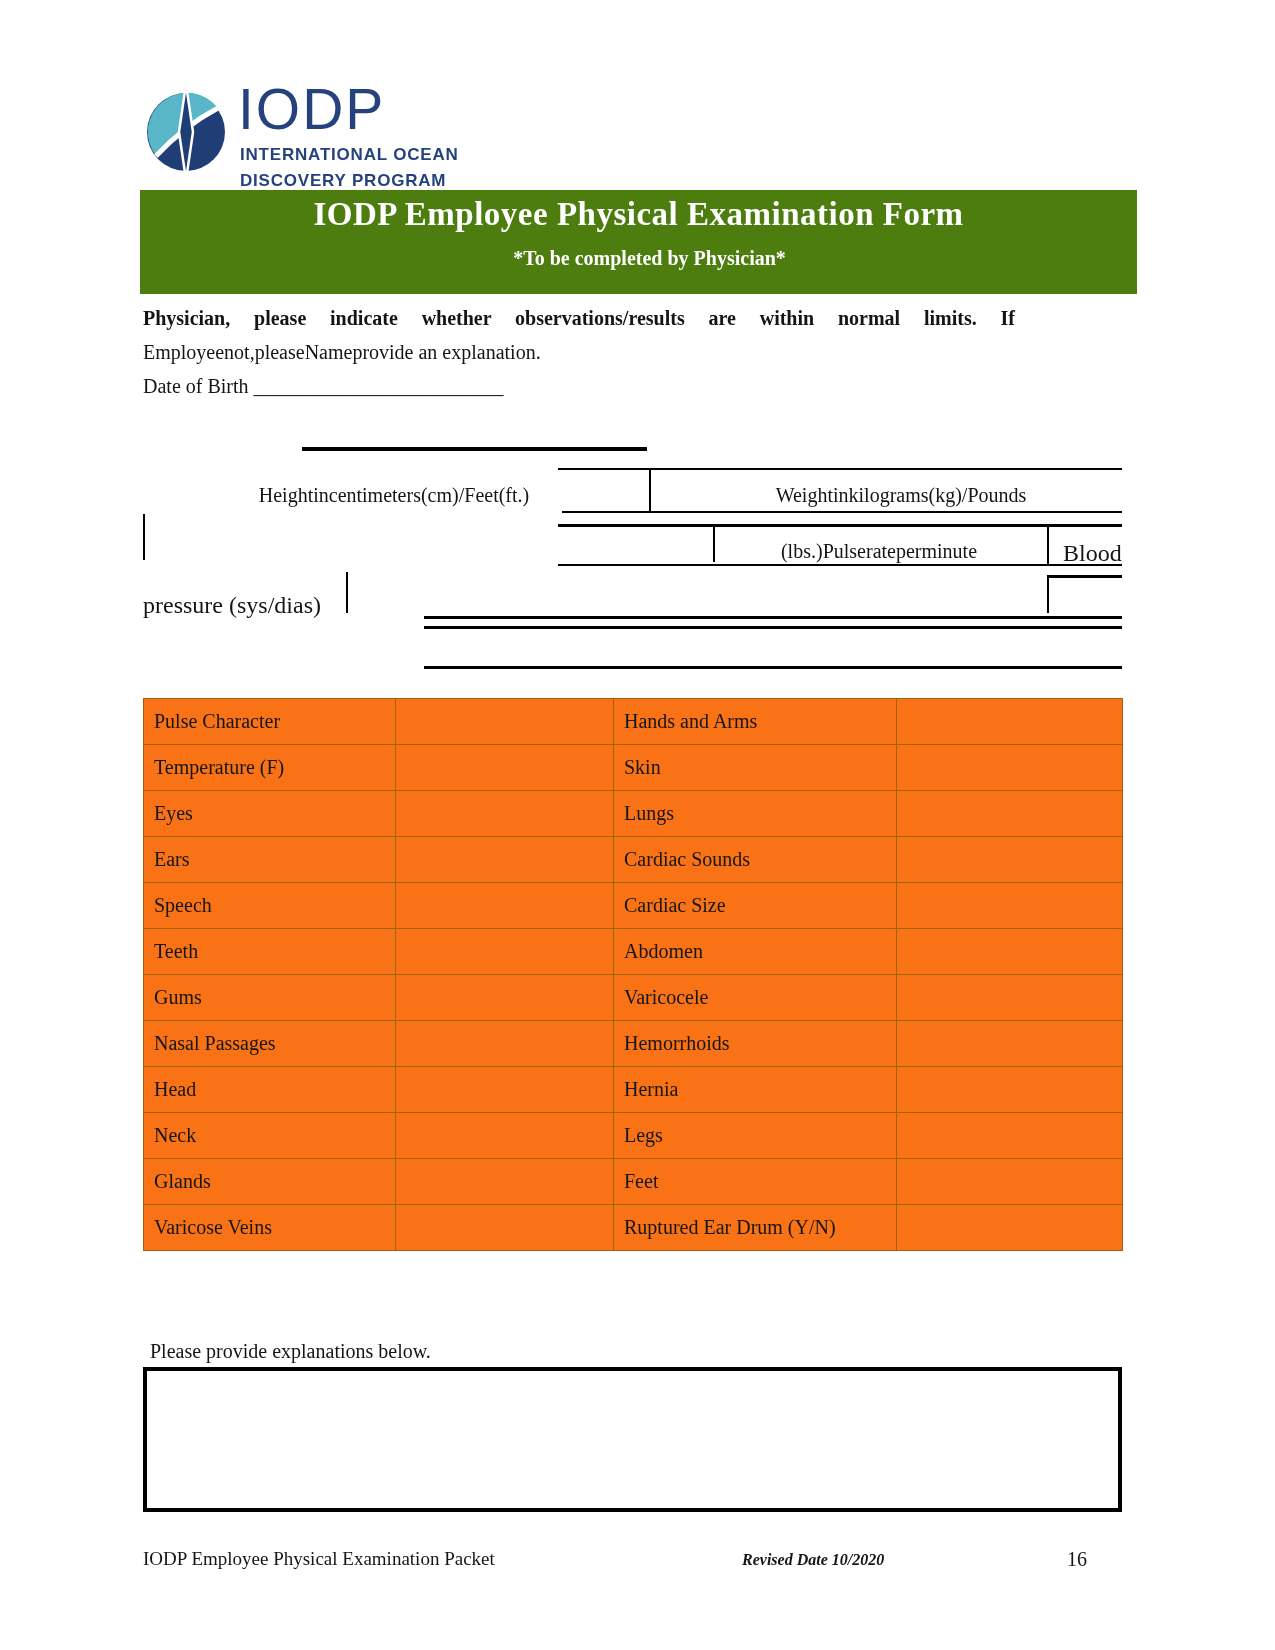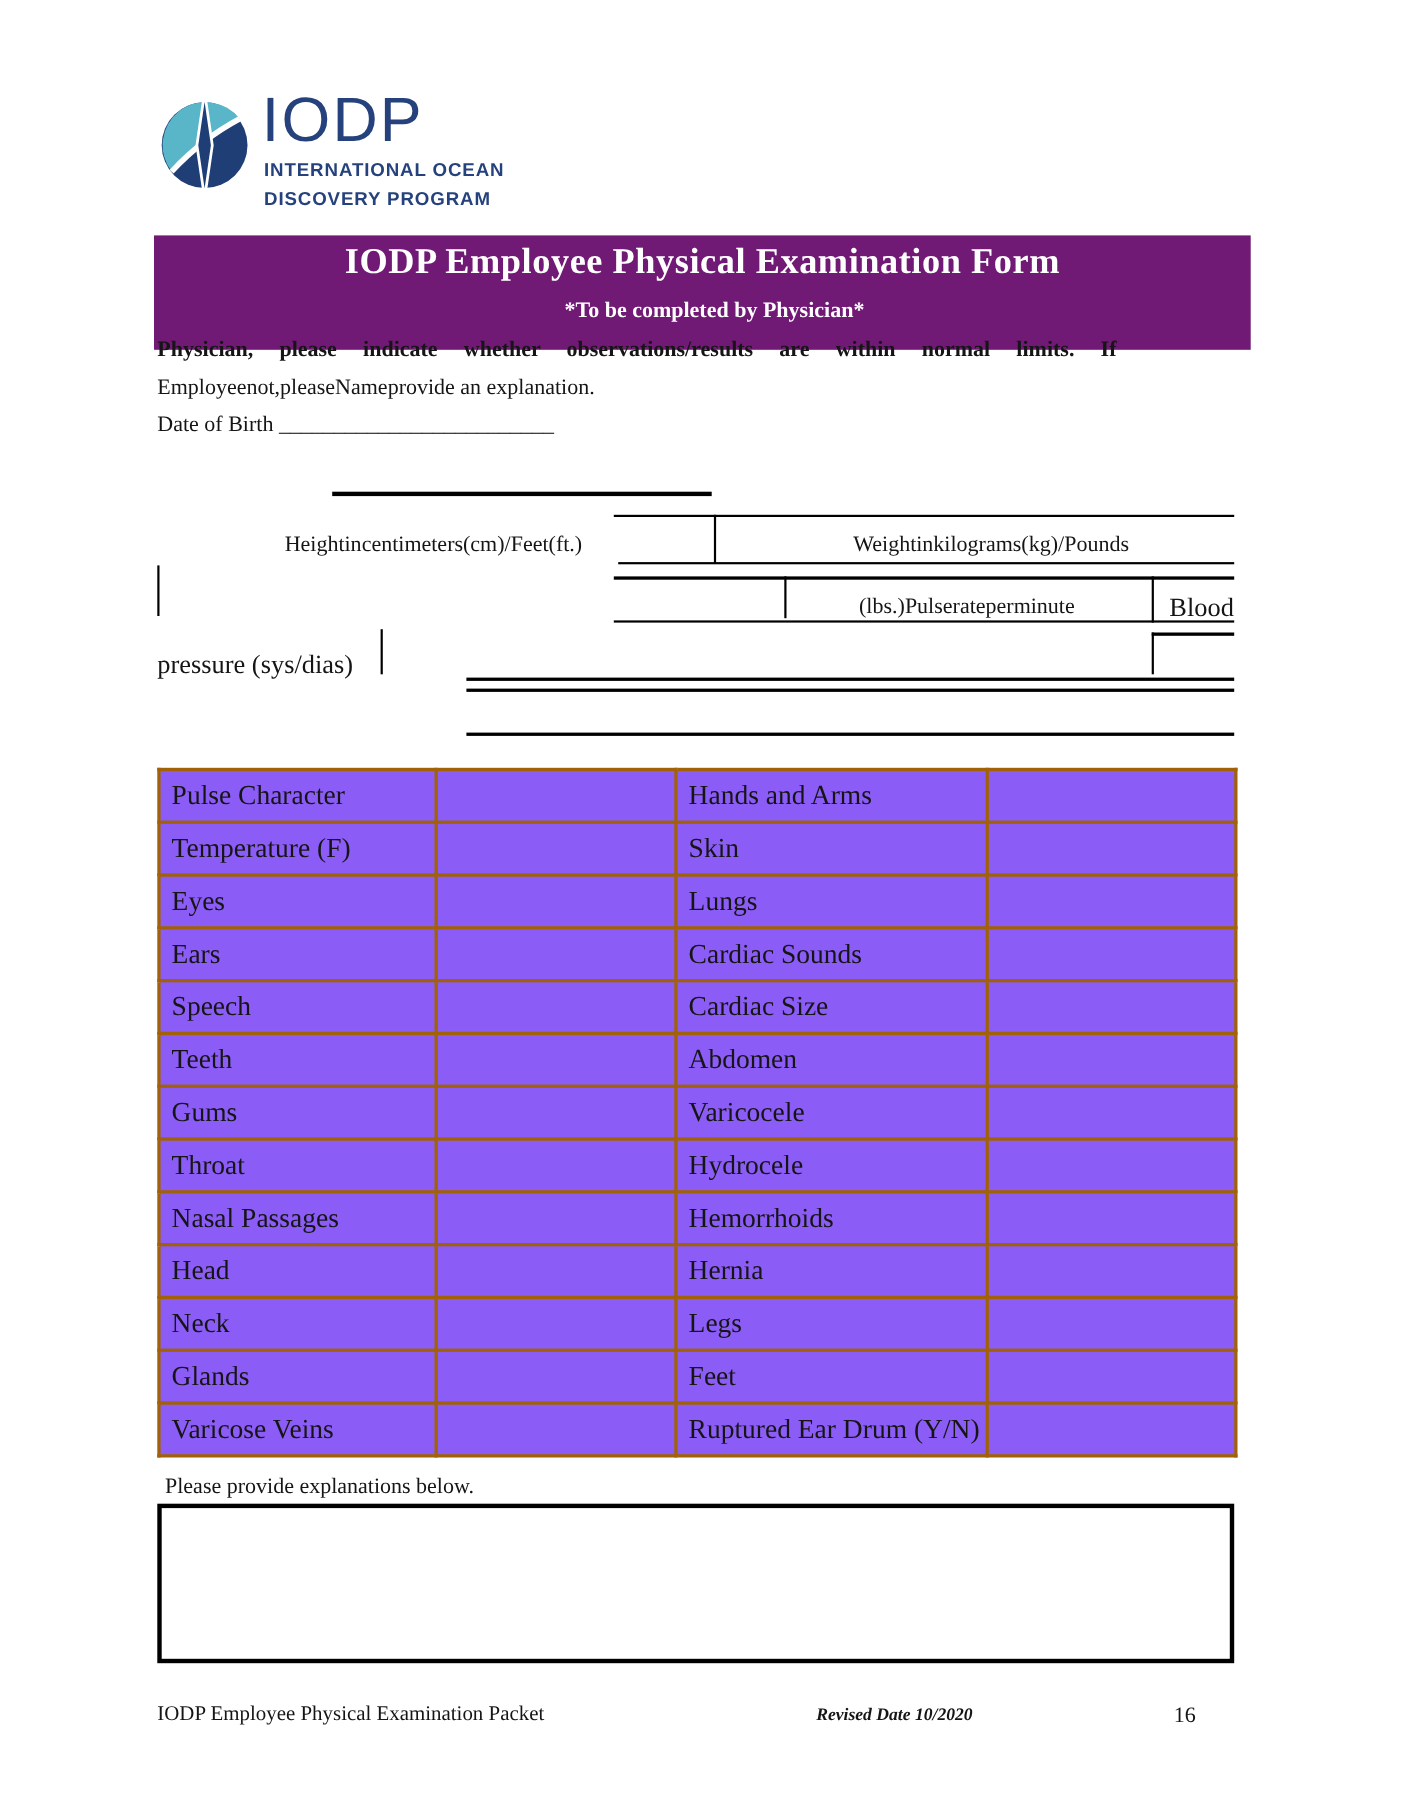--- a/index.html
+++ b/index.html
@@ -31,21 +31,21 @@
   #intro{position:absolute;left:143px;top:301px;width:880px;font-size:20px;line-height:34px;}
   #intro .l1{font-weight:bold;width:872px;text-align:justify;text-align-last:justify;}
   .b{font-weight:normal;}
   
   .hline,.vline{position:absolute;background:#000;}
   
   .jrow{position:absolute;display:flex;justify-content:center;font-size:20px;white-space:nowrap;}
   .plain{position:absolute;font-size:24px;white-space:nowrap;}
   
   #exam{position:absolute;left:143px;top:698px;border-collapse:collapse;table-layout:fixed;}
-  #exam td{border:3px solid #a16207;height:45px;font-size:25px;padding:0 0 0 10px;background:#8b5cf6;}
+  #exam td{border:1px solid #a16207;height:45px;font-size:20px;padding:0 0 0 10px;background:#f97316;}
   #exam td.blank{padding:0;}
   
   #expl-label{position:absolute;left:150px;top:1340px;font-size:20px;}
   #expl-box{position:absolute;left:143px;top:1367px;width:971px;height:137px;border:4px solid #000;background:#fff;}
   
   .footer-left{position:absolute;left:143px;top:1548px;font-size:19px;}
   .footer-center{position:absolute;left:742px;top:1551px;font-size:16px;font-style:italic;font-weight:bold;}
   .footer-page{position:absolute;left:1067px;top:1548px;width:56px;text-align:left;font-size:20px;}
 </style>
 </head>
@@ -60,21 +60,21 @@
       <path d="M 16 76 Q 44 46 78 28" stroke="#ffffff" stroke-width="5" fill="none"></path>
       <path d="M 46 4 L 53 52 L 46 100 L 39 52 Z" fill="#1f3e76" stroke="#ffffff" stroke-width="2.5"></path>
     </svg>
     <div class="logo-acronym">IODP</div>
     <div class="logo-caption">
       <div>INTERNATIONAL OCEAN</div>
       <div>DISCOVERY PROGRAM</div>
     </div>
   </div>
 
-  <div id="banner" style="background: #701a75; margin-top: 24px;">
+  <div id="banner" style="background: #4d7c0f;">
     <div class="title">IODP Employee Physical Examination Form</div>
     <div class="subtitle">*To be completed by Physician*</div>
   </div>
 
   <div id="intro">
     <div class="l1">Physician, please indicate whether observations/results are within normal limits. If</div>
     <div class="l2"><span>Employee</span><span class="b">not,please</span><span>Name</span><span class="b">provide an explanation.</span></div>
     <div class="l3"><span>Date of Birth </span><span>_________________________</span></div>
   </div>
 
@@ -171,26 +171,20 @@
           <td>Abdomen</td>
           <td class="blank"></td>
         </tr>
         <tr>
           <td>Gums</td>
           <td class="blank"></td>
           <td>Varicocele</td>
           <td class="blank"></td>
         </tr>
         <tr>
-          <td>Throat</td>
-          <td class="blank"></td>
-          <td>Hydrocele</td>
-          <td class="blank"></td>
-        </tr>
-        <tr>
           <td>Nasal Passages</td>
           <td class="blank"></td>
           <td>Hemorrhoids</td>
           <td class="blank"></td>
         </tr>
         <tr>
           <td>Head</td>
           <td class="blank"></td>
           <td>Hernia</td>
           <td class="blank"></td>

